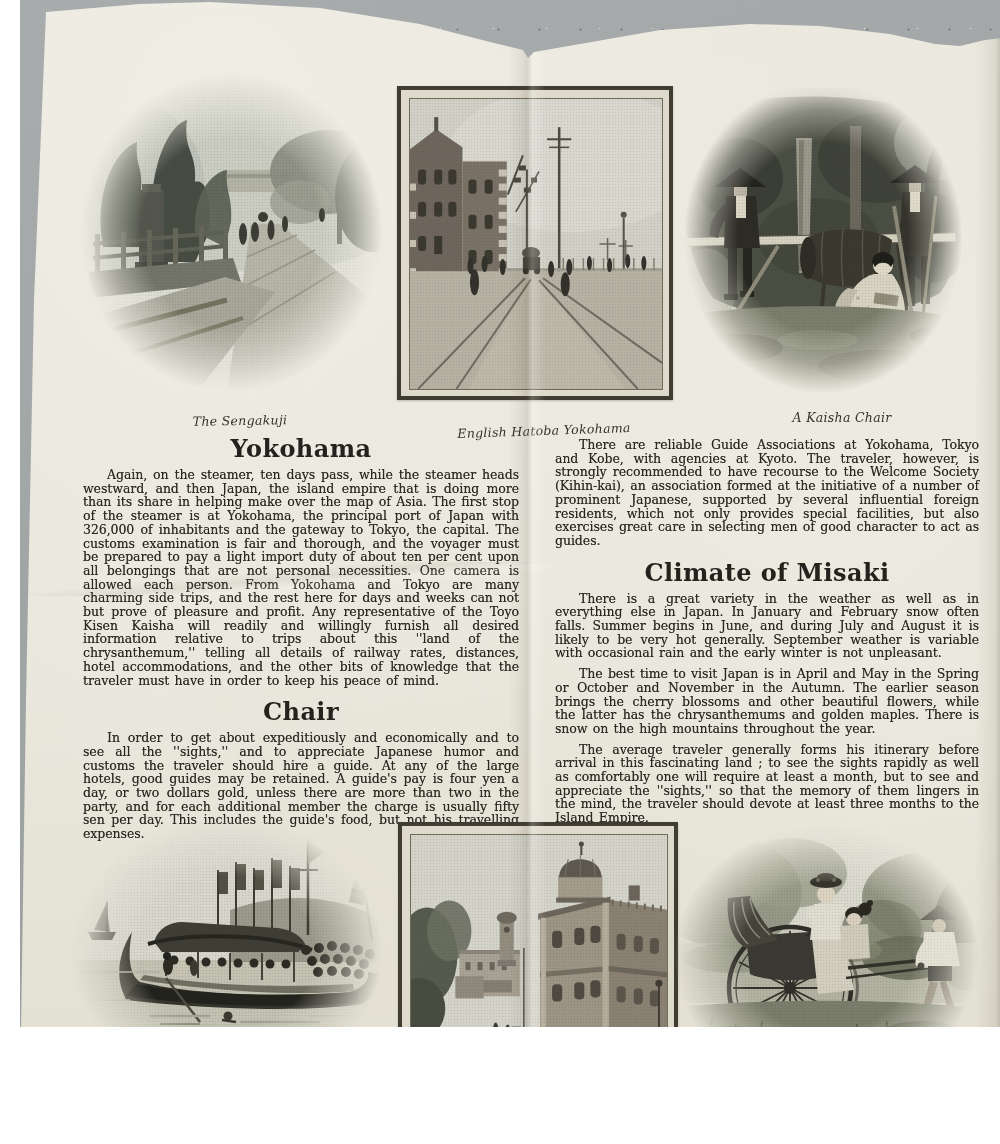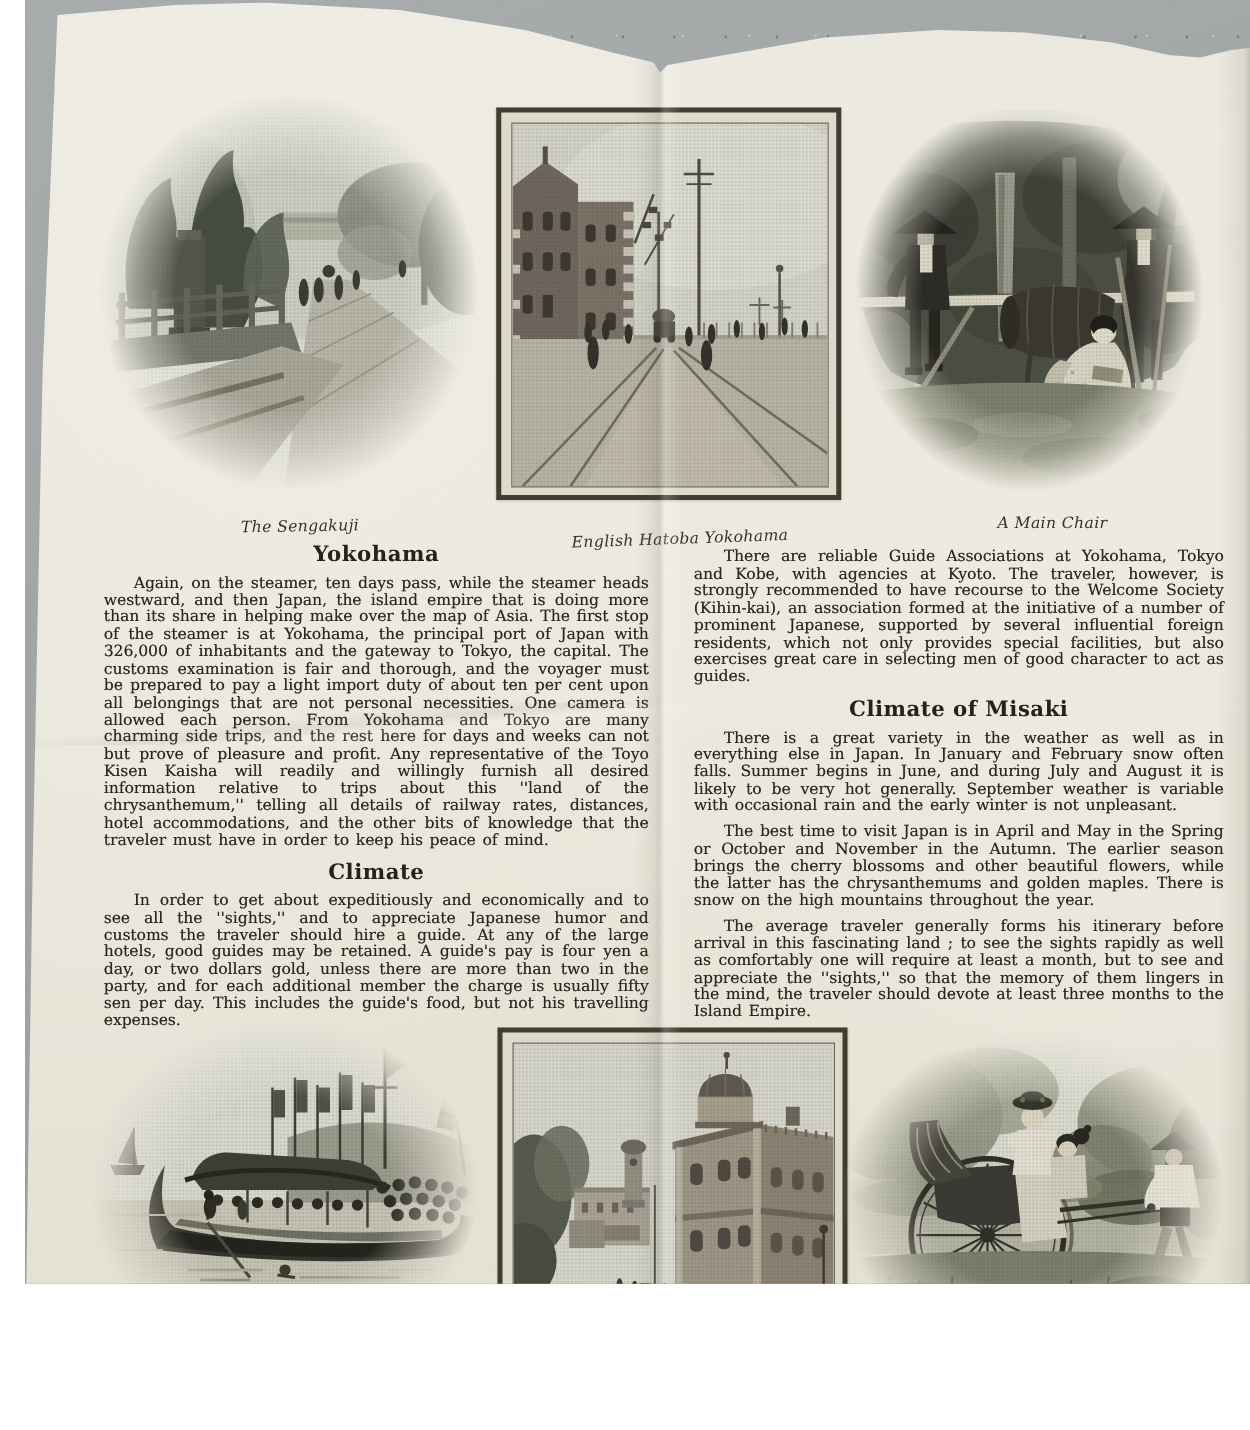--- a/index.html
+++ b/index.html
@@ -71,21 +71,21 @@
     content:"";position:absolute;inset:0;pointer-events:none;
     background-image:radial-gradient(rgba(42,40,32,.12) .6px, transparent 1.05px);
     background-size:3px 3px;
   }
   .caption{
     position:absolute;font-style:italic;font-size:12.5px;line-height:1.2;
     color:#34332b;text-align:center;letter-spacing:.3px;white-space:nowrap;
   }
   .col{position:absolute;color:#28261f;}
   .col h2{
-    font-size:17px;font-weight:bold;letter-spacing:.4px;text-align:center;
+    font-size:24px;font-weight:bold;letter-spacing:.4px;text-align:center;
     color:#23221c;margin:10px 0 5px 0;
   }
   .col h2.first{margin-top:0;}
   .col p{
     font-size:12.4px;line-height:13.7px;text-align:justify;text-indent:24px;
     word-spacing:1.4px;margin:0 0 7px 0;
     text-shadow:.2px 0 0 rgba(40,38,31,.55);
   }
   .col-left{left:63px;top:434px;width:436px;}
   .col-right{left:535px;top:438px;width:424px;}
@@ -326,26 +326,26 @@
           <line x1="192" y1="298" x2="190" y2="308"></line>
             <line x1="222" y1="295" x2="221" y2="306"></line>
           <line x1="250" y1="298" x2="248" y2="308"></line>
             <line x1="274" y1="294" x2="272" y2="305"></line>
         </g>
       </svg>
     </div>
 
     <div class="caption" style="left:120px;top:413px;width:200px;transform:rotate(-1deg);">The Sengakuji</div>
     <div class="caption" style="left:414px;top:423px;width:220px;transform:rotate(-2deg);">English Hatoba Yokohama</div>
-    <div class="caption" style="left:722px;top:410px;width:200px;">A Main Chair</div>
+    <div class="caption" style="left:722px;top:410px;width:200px;">A Kaisha Chair</div>
 
     <div class="col col-left">
       <h2 class="first">Yokohama</h2>
       <p>Again, on the steamer, ten days pass, while the steamer heads westward, and then Japan, the island empire that is doing more than its share in helping make over the map of Asia.  The first stop of the steamer is at Yokohama, the principal port of Japan with 326,000 of inhabitants and the gateway to Tokyo, the capital.  The customs examination is fair and thorough, and the voyager must be prepared to pay a light import duty of about ten per cent upon all belongings that are not personal necessities.   One camera is allowed each person.  From Yokohama and Tokyo are many charming side trips, and the rest here for days and weeks can not but prove of pleasure and profit.  Any representative of the Toyo Kisen Kaisha will readily and willingly furnish all desired information relative to trips about this ''land of the chrysanthemum,'' telling all details of railway rates, distances, hotel accommodations, and the other bits of knowledge that the traveler must have in order to keep his peace of mind.</p>
-      <h2>Climate</h2>
+      <h2>Chair</h2>
       <p>In order to get about expeditiously and economically and to see all the ''sights,'' and to appreciate Japanese humor and customs the traveler should hire a guide.  At any of the large hotels, good guides may be retained.  A guide's pay is four yen a day, or two dollars gold, unless there are more than two in the party, and for each additional member the charge is usually fifty sen per day.  This includes the guide's food, but not his travelling expenses.</p>
     </div>
 
     <div class="col col-right">
       <p>There are reliable Guide Associations at Yokohama, Tokyo and Kobe, with agencies at Kyoto.  The traveler, however, is strongly recommended to have recourse to the Welcome Society (Kihin-kai), an association formed at the initiative of a number of prominent Japanese, supported by several influential foreign residents, which not only provides special facilities, but also exercises great care in selecting men of good character to act as guides.</p>
       <h2>Climate of Misaki</h2>
       <p>There is a great variety in the weather as well as in everything else in Japan.  In January and February snow often falls.  Summer begins in June, and during July and August it is likely to be very hot generally.  September weather is variable with occasional rain and the early winter is not unpleasant.</p>
       <p>The best time to visit Japan is in April and May in the Spring or October and November in the Autumn.  The earlier season brings the cherry blossoms and other beautiful flowers, while the latter has the chrysanthemums and golden maples.  There is snow on the high mountains throughout the year.</p>
       <p>The average traveler generally forms his itinerary before arrival in this fascinating land ; to see the sights rapidly as well as comfortably one will require at least a month, but to see and appreciate the ''sights,'' so that the memory of them lingers in the mind, the traveler should devote at least three months to the Island Empire.</p>
     </div>

